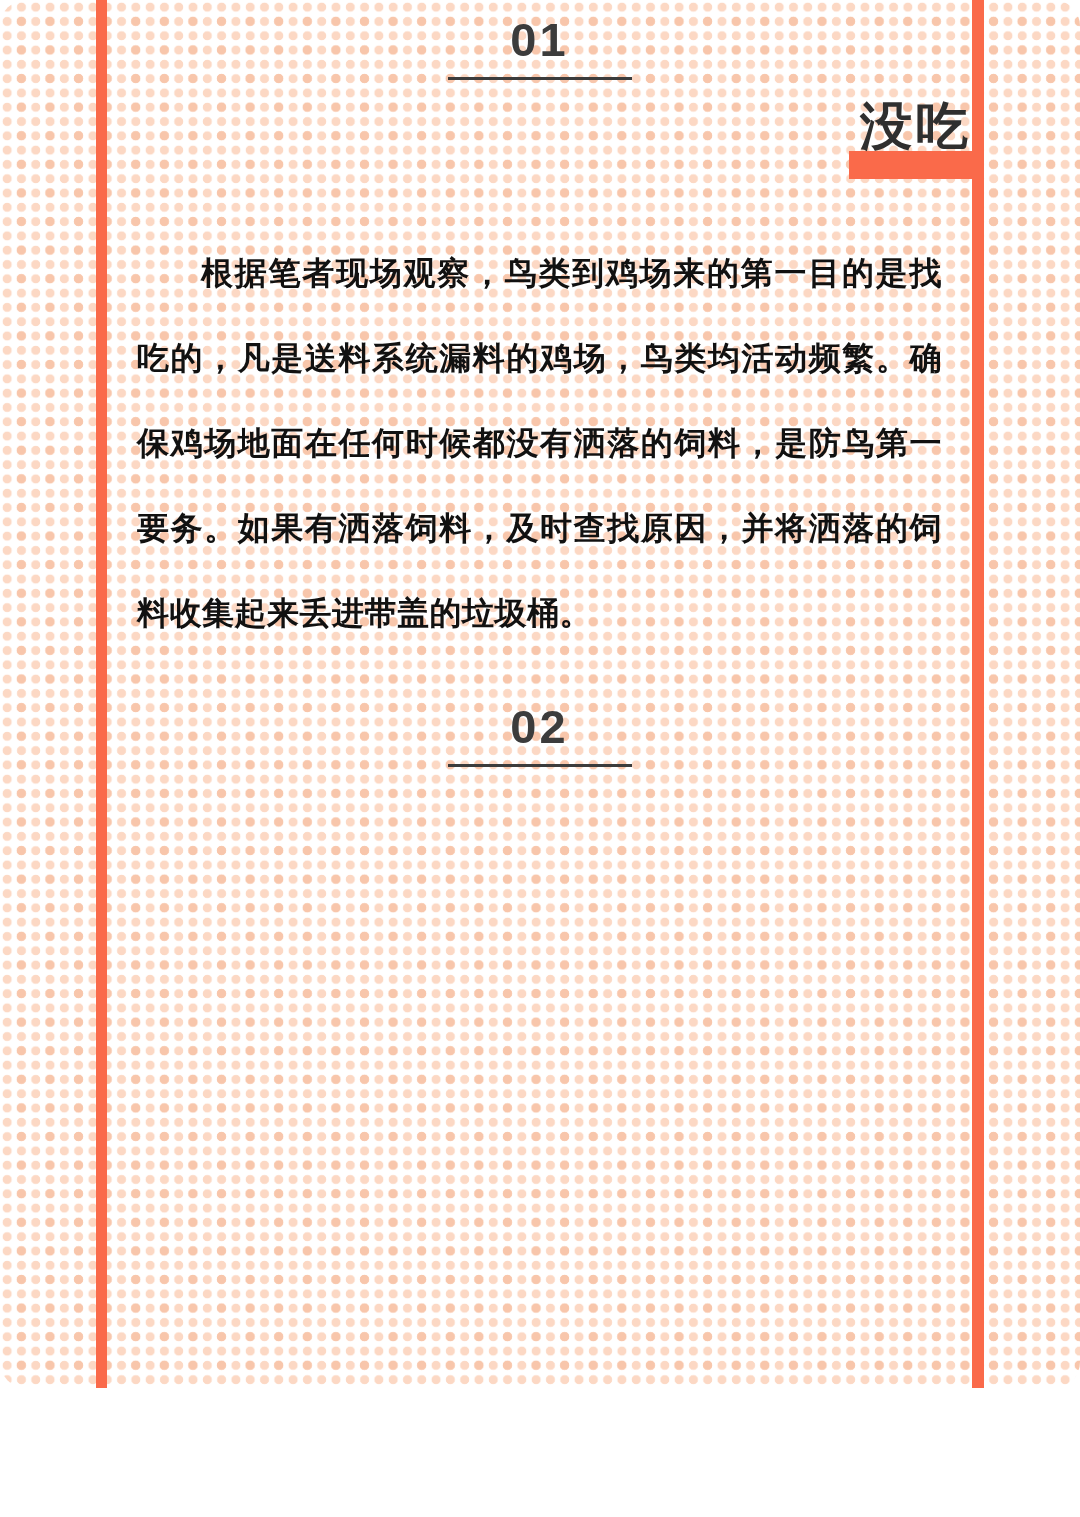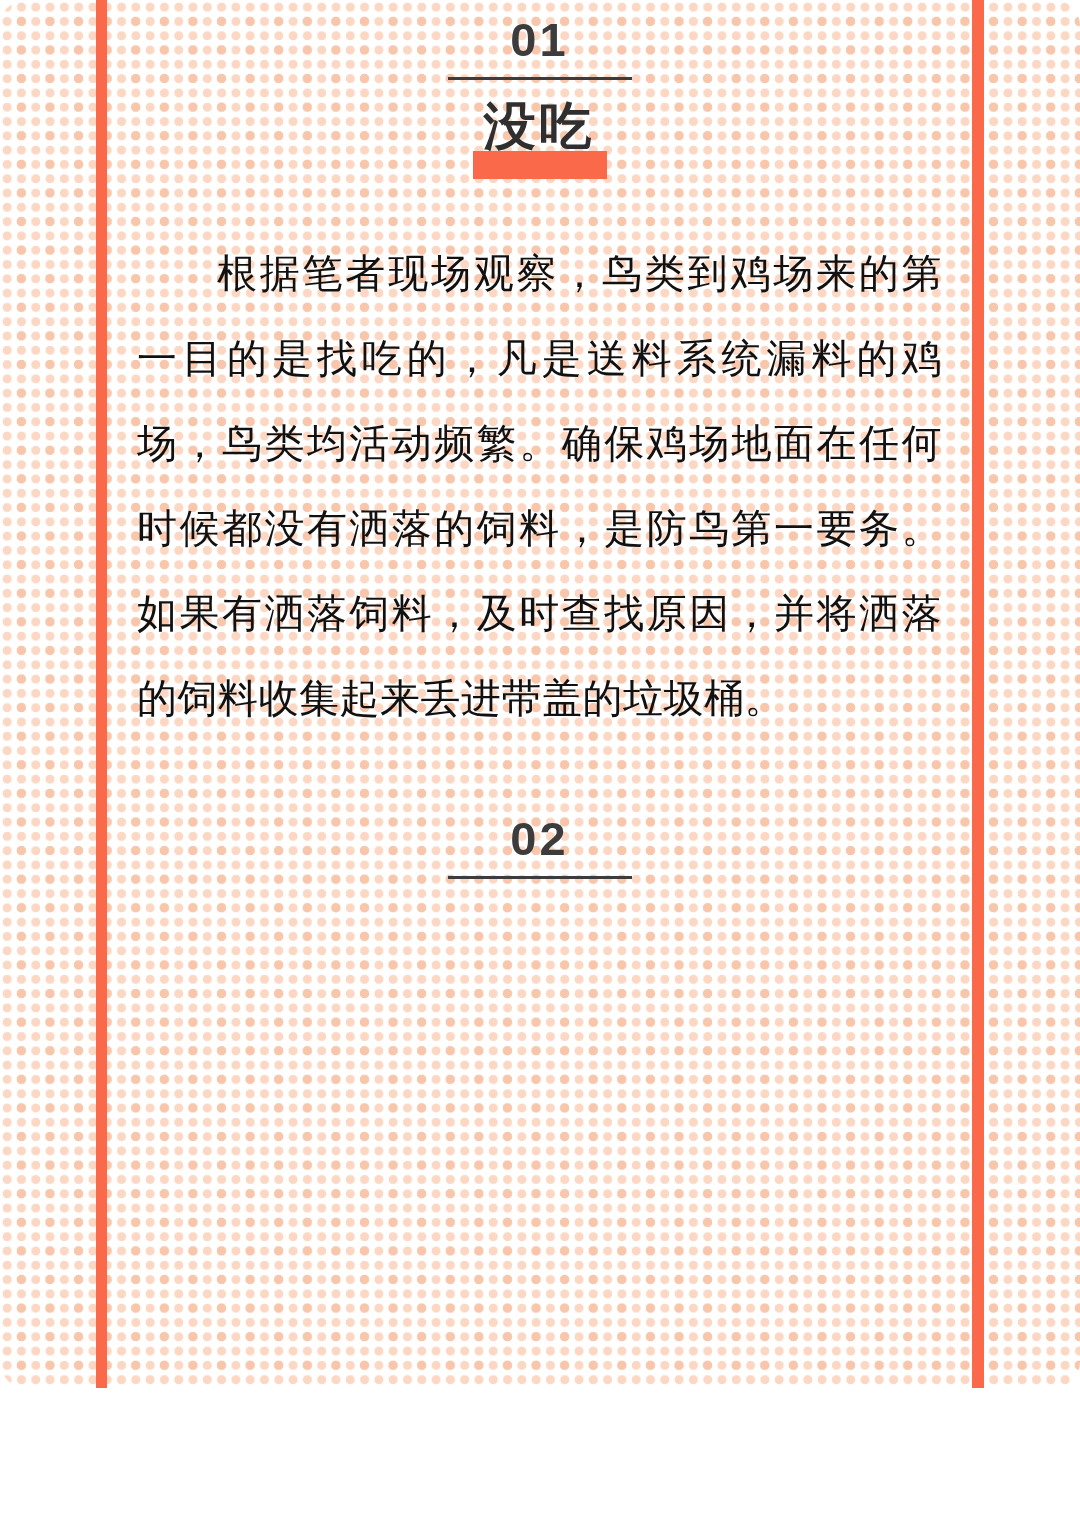--- a/index.html
+++ b/index.html
@@ -54,30 +54,30 @@
     text-align: center;
   }
   .section-number {
     font-size: 47px;
     line-height: 47px;
     font-weight: 700;
     letter-spacing: 3px;
     color: var(--heading);
   }
   .section-number.first { margin-top: 16px; }
-  .section-number.second { margin-top: 74px; }
+  .section-number.second { margin-top: 47px; }
   .section-divider {
     width: 184px;
     height: 3px;
     margin: 14px auto 0 auto;
     background: var(--heading);
   }
   .title-row {
     margin-top: 17px;
-    text-align: center;
+    text-align: right;
     line-height: 58px;
     height: 58px;
   }
   .title-wrap {
     position: relative;
     display: inline-block;
   }
   .title-highlight {
     position: absolute;
     left: -11px;
@@ -90,27 +90,27 @@
   .title-text {
     position: relative;
     z-index: 1;
     font-size: 52px;
     font-weight: 700;
     letter-spacing: 4px;
     color: var(--title);
   }
   .paragraph {
     margin: 76px 30px 0 30px;
-    font-size: 40px;
+    font-size: 32px;
     line-height: 85px;
     letter-spacing: 0.5px;
     color: var(--body-text);
     text-align: justify;
     text-indent: 2em;
-    font-weight: 400;
+    font-weight: 700;
   }
 </style>
 </head>
 <body>
 
 <div class="page">
   <div class="accent-bar left"></div>
   <div class="accent-bar right"></div>
 
   <div class="content">

